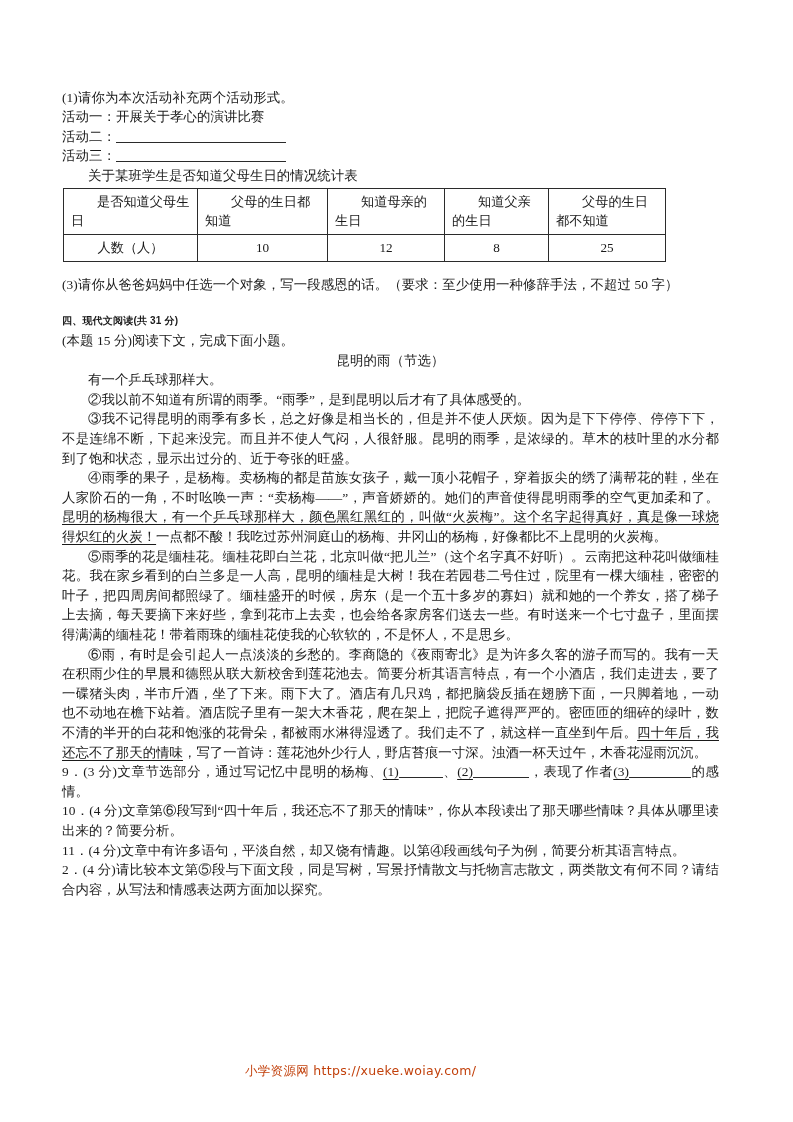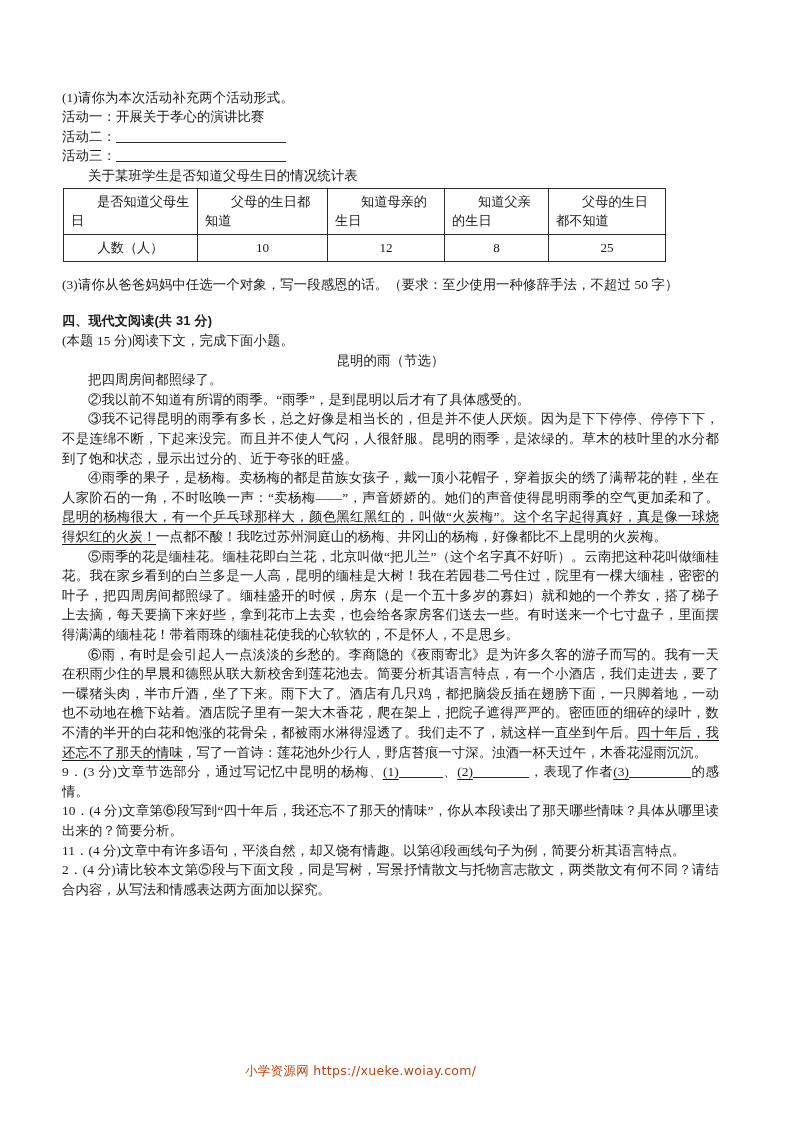--- a/index.html
+++ b/index.html
@@ -49,21 +49,21 @@
   .w48  { width: 44px; }
   .w60  { width: 56px; }
   .w66  { width: 62px; }
 
   .u { text-decoration: underline; text-underline-offset: 2.5px; }
 
   .center { text-align: center; }
 
   h4.sect {
     font-family: "Liberation Sans", "DejaVu Sans", sans-serif;
-    font-size: 13px;
+    font-size: 10px;
     font-weight: bold;
     margin: 0;
     line-height: 20px;
     letter-spacing: 0.2px;
   }
 
   table.stat {
     border-collapse: collapse;
     width: 597px;
     margin: 3px 0 0 1px;
@@ -133,21 +133,21 @@
     </table>
 
   <div class="gap-md"></div>
   <div class="line">(3)请你从爸爸妈妈中任选一个对象，写一段感恩的话。（要求：至少使用一种修辞手法，不超过 50 字）</div>
 
   <div class="gap-lg"></div>
   <h4 class="sect">四、现代文阅读(共 31 分)</h4>
   <div class="line">(本题 15 分)阅读下文，完成下面小题。</div>
   <div class="line center">昆明的雨（节选）</div>
 
-  <p class="para indent2">把四周房间都照绿了。</p>
+  <p class="para indent2">有一个乒乓球那样大。</p>
   <p class="para indent2">②我以前不知道有所谓的雨季。“雨季”，是到昆明以后才有了具体感受的。</p>
   <p class="para indent2">③我不记得昆明的雨季有多长，总之好像是相当长的，但是并不使人厌烦。因为是下下停停、停停下下，不是连绵不断，下起来没完。而且并不使人气闷，人很舒服。昆明的雨季，是浓绿的。草木的枝叶里的水分都到了饱和状态，显示出过分的、近于夸张的旺盛。</p>
 
   <p class="para indent2"><span>④雨季的果子，是杨梅。卖杨梅的都是苗族女孩子，戴一顶小花帽子，穿着扳尖的绣了满帮花的鞋，坐在人家阶石的一角，不时吆唤一声：“卖杨梅——”，声音娇娇的。她们的声音使得昆明雨季的空气更加柔和了。</span><span class="u">昆明的杨梅很大，有一个乒乓球那样大，颜色黑红黑红的，叫做“火炭梅”。这个名字起得真好，真是像一球烧得炽红的火炭！</span><span>一点都不酸！我吃过苏州洞庭山的杨梅、井冈山的杨梅，好像都比不上昆明的火炭梅。</span></p>
 
   <p class="para indent2">⑤雨季的花是缅桂花。缅桂花即白兰花，北京叫做“把儿兰”（这个名字真不好听）。云南把这种花叫做缅桂花。我在家乡看到的白兰多是一人高，昆明的缅桂是大树！我在若园巷二号住过，院里有一棵大缅桂，密密的叶子，把四周房间都照绿了。缅桂盛开的时候，房东（是一个五十多岁的寡妇）就和她的一个养女，搭了梯子上去摘，每天要摘下来好些，拿到花市上去卖，也会给各家房客们送去一些。有时送来一个七寸盘子，里面摆得满满的缅桂花！带着雨珠的缅桂花使我的心软软的，不是怀人，不是思乡。</p>
 
   <p class="para indent2"><span>⑥雨，有时是会引起人一点淡淡的乡愁的。李商隐的《夜雨寄北》是为许多久客的游子而写的。我有一天在积雨少住的早晨和德熙从联大新校舍到莲花池去。简要分析其语言特点，有一个小酒店，我们走进去，要了一碟猪头肉，半市斤酒，坐了下来。雨下大了。酒店有几只鸡，都把脑袋反插在翅膀下面，一只脚着地，一动也不动地在檐下站着。酒店院子里有一架大木香花，爬在架上，把院子遮得严严的。密匝匝的细碎的绿叶，数不清的半开的白花和饱涨的花骨朵，都被雨水淋得湿透了。我们走不了，就这样一直坐到午后。</span><span class="u">四十年后，我还忘不了那天的情味</span><span>，写了一首诗：莲花池外少行人，野店苔痕一寸深。浊酒一杯天过午，木香花湿雨沉沉。</span></p>
 
 

